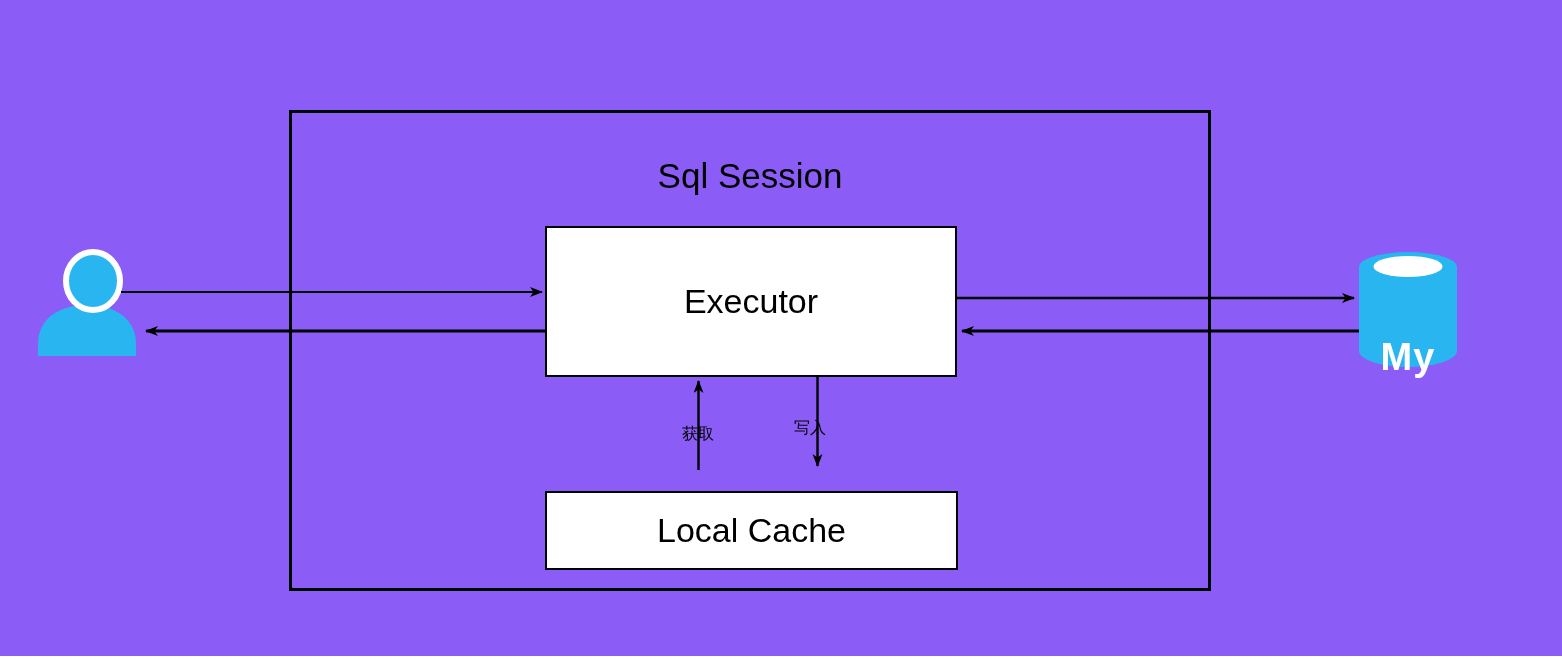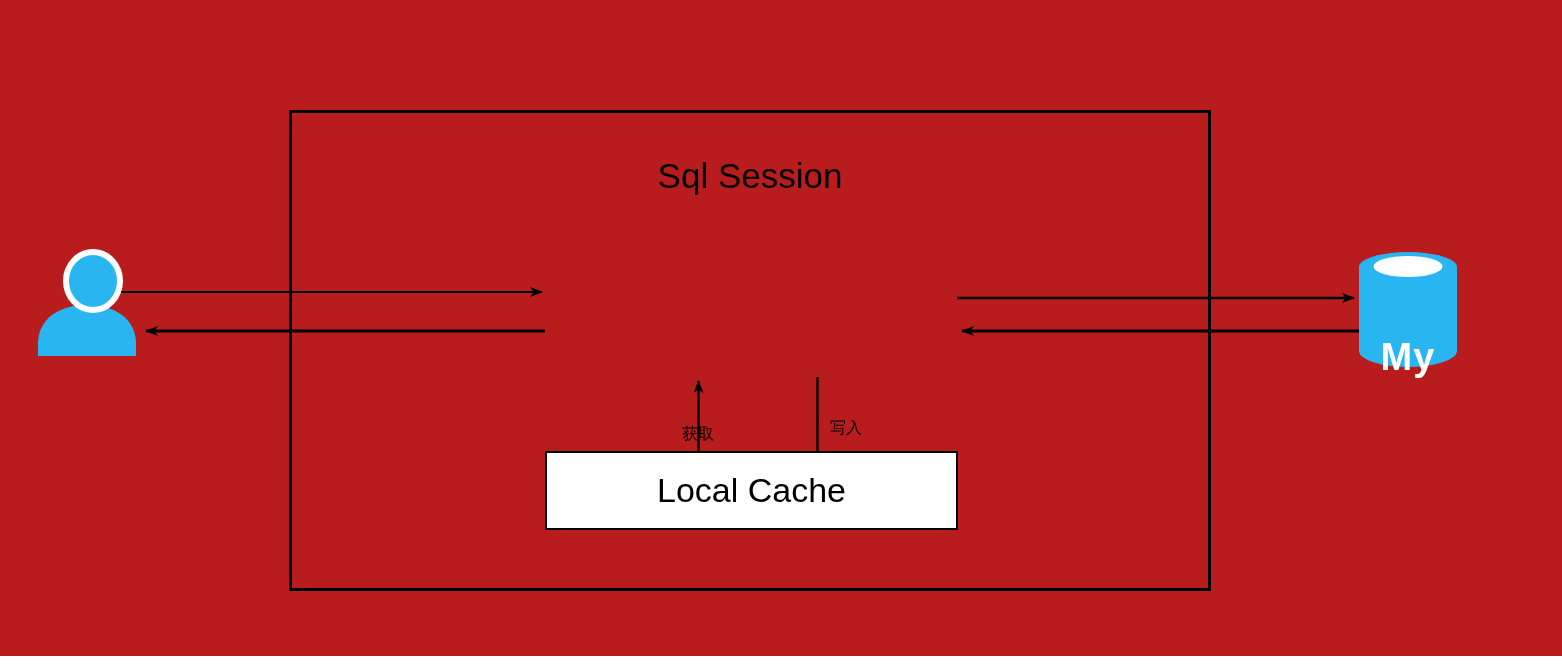--- a/index.html
+++ b/index.html
@@ -1,20 +1,20 @@
 <!DOCTYPE html>
 <html><head>
 <meta charset="utf-8">
 <style>
   html, body { margin: 0; padding: 0; background: #ffffff; }
   .canvas {
     position: relative;
     width: 1562px;
     height: 656px;
-    background: #b91c1c;
+    background: #8b5cf6;
     overflow: hidden;
     font-family: "Liberation Sans", sans-serif;
     color: #000;
   }
   svg.layer {
     position: absolute;
     left: 0; top: 0;
     width: 1562px; height: 672px;
     z-index: 1;
   }
@@ -42,34 +42,34 @@
     text-align: center;
     font-size: 35px;
     line-height: 36px;
   }
   .executor {
     left: 545px; top: 226px;
     width: 412px; height: 151px;
     font-size: 34px;
   }
   .local-cache {
-    left: 545px; top: 451px;
+    left: 545px; top: 491px;
     width: 413px; height: 79px;
     font-size: 34px;
   }
   .edge-label {
     position: absolute;
     transform: translate(-50%, -50%);
     font-size: 16px;
     line-height: 26px;
     z-index: 3;
     white-space: nowrap;
   }
   .fetch { left: 698px; top: 434px; }
-  .write { left: 846px; top: 428px; }
+  .write { left: 810px; top: 428px; }
   .my-label {
     position: absolute;
     left: 1359px; top: 297px;
     width: 98px;
     text-align: center;
     font-size: 38px;
     line-height: 38px;
     font-weight: bold;
     color: #ffffff;
     letter-spacing: 1px;
@@ -108,20 +108,23 @@
       <line x1="1359" y1="331" x2="962" y2="331" stroke-width="2.8" marker-end="url(#arrowhead)"></line>
       <line x1="698.5" y1="470" x2="698.5" y2="381" stroke-width="2.4" marker-end="url(#arrowhead)"></line>
       <line x1="817.5" y1="377" x2="817.5" y2="466" stroke-width="2.4" marker-end="url(#arrowhead)"></line>
     </g>
   </svg>
 
   <div class="box sql-session">
     <div class="sql-title">Sql Session</div>
   </div>
 
+  <div class="box executor">
+    <span>Executor</span>
+  </div>
 
   <div class="box local-cache">
     <span>Local Cache</span>
   </div>
 
   <span class="edge-label fetch">获取</span>
   <span class="edge-label write">写入</span>
 
   <span class="my-label">My</span>
 

